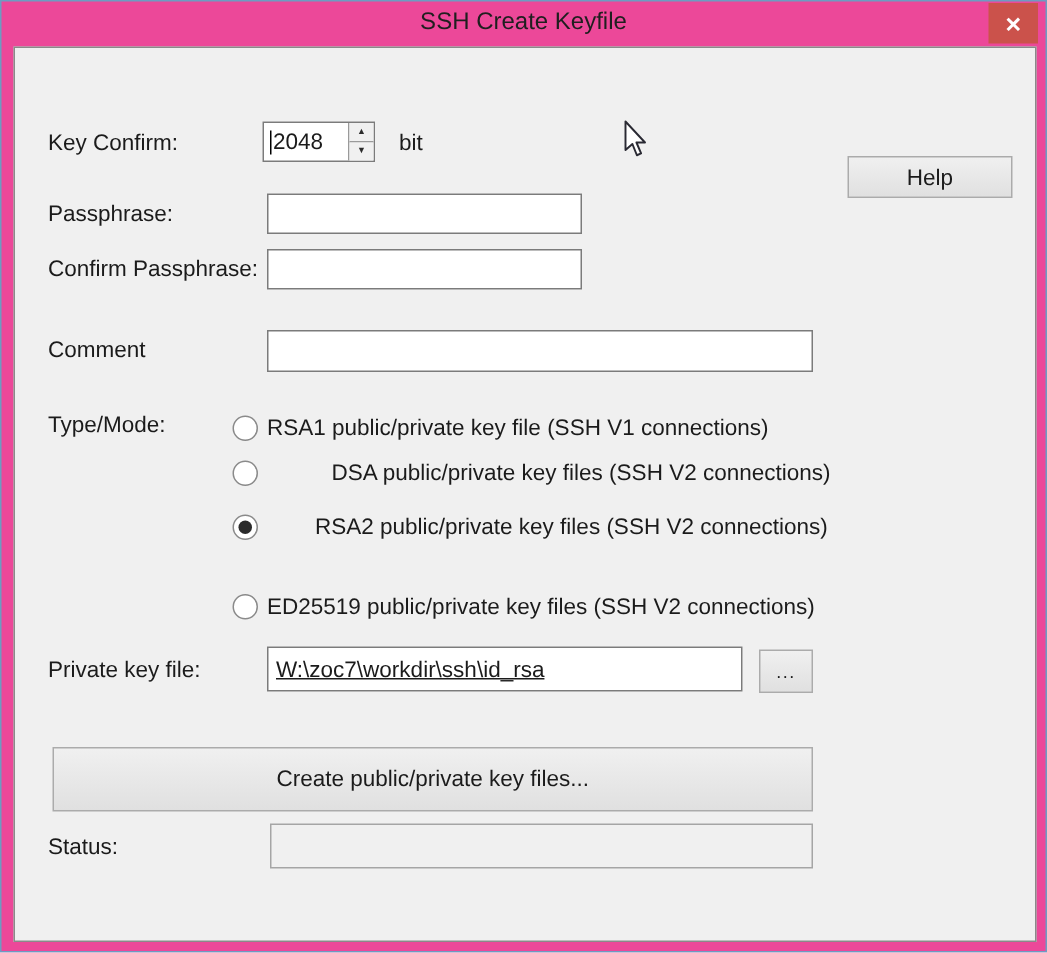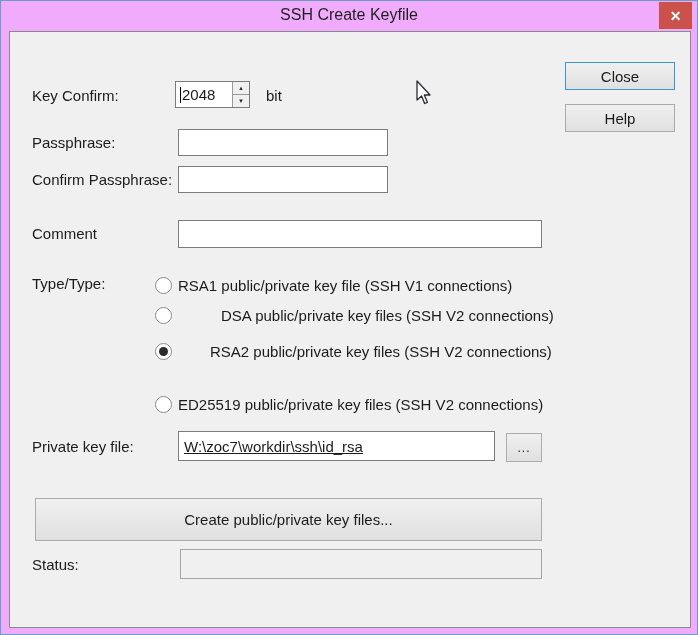--- a/index.html
+++ b/index.html
@@ -7,21 +7,21 @@
   body {
     font-family: "Liberation Sans", sans-serif;
     font-size: 15px;
     color: #1b1b1b;
     background: #ffffff;
   }
   .window {
     position: relative;
     width: 698px;
     height: 635px;
-    background: #f0abfc;          
+    background: #ec4899;          
     border: 1px solid #6d9cc2;
     overflow: hidden;
   }
   .titlebar {
     position: absolute;
     left: 0; top: 0; width: 100%; height: 30px;
   }
   .title-text {
     position: absolute;
     left: 0; right: 0; top: 5px;
@@ -175,37 +175,34 @@
         <div class="spin-btn up">▲</div>
         <div class="spin-btn">▼</div>
       </div>
     </div>
     <div class="lbl" style="left:256px; top:55px;">bit</div>
 
     <svg class="cursor" viewBox="0 0 18 26">
       <polygon points="2,1 2,20 6.6,16 9.6,23.5 12.4,22.3 9.3,15 15,15" fill="#ffffff" stroke="#2a2a33" stroke-width="1.3" stroke-linejoin="round"></polygon>
     </svg>
 
-    <div class="btn btn-close">
-      <span>Close</span>
-    </div>
     <div class="btn btn-help">
       <span>Help</span>
     </div>
 
     <div class="lbl" style="top:102px;">Passphrase:</div>
     <input class="field" style="left: 168px; top: 97px;" type="password">
 
     <div class="lbl" style="top:139px;">Confirm Passphrase:</div>
     <input class="field" style="left: 168px; top: 134px;" type="password">
 
     <div class="lbl" style="top:193px;">Comment</div>
     <input class="field" style="left: 168px; top: 188px; width: 364px; height: 28px;">
 
-    <div class="lbl" style="top:243px;">Type/Type:</div>
+    <div class="lbl" style="top:243px;">Type/Mode:</div>
 
     <div class="radio-row" style="top:243px;">
       <span class="radio-circle"></span>
       <span>RSA1 public/private key file (SSH V1 connections)</span>
     </div>
     <div class="radio-row" style="top:273px;gap:43px;">
       <span class="radio-circle"></span>
       <span>DSA public/private key files (SSH V2 connections)</span>
     </div>
     <div class="radio-row selected" style="top:309px;gap:32px;">

